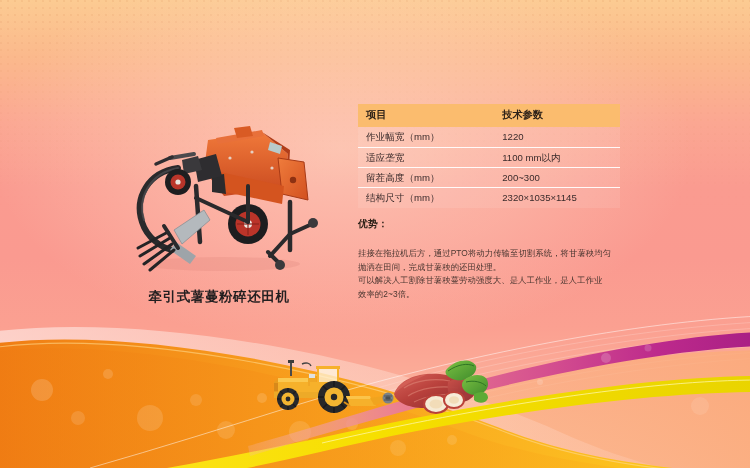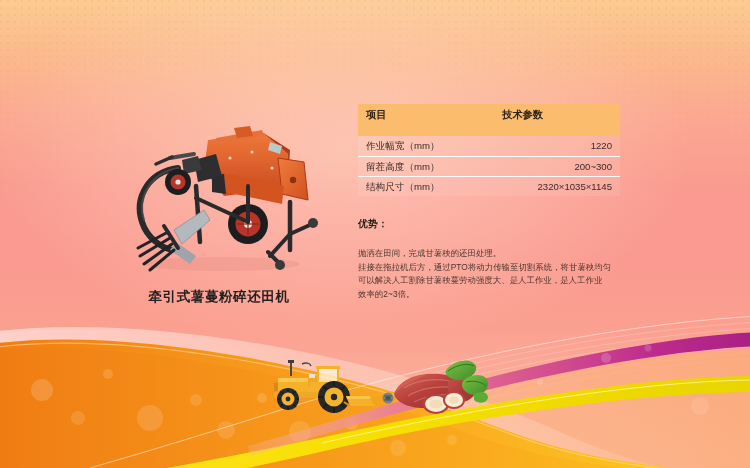--- a/index.html
+++ b/index.html
@@ -96,30 +96,30 @@
     padding: 3.8px 8px 3.8px 8px;
     line-height: 1.22;
     vertical-align: middle;
     white-space: nowrap;
   }
   .spec-table thead th {
     background: #fbbc6e;
     color: #2d2118;
     font-weight: 700;
     font-size: 10.2px;
-    padding-top: 5px; padding-bottom: 15px;
+    padding-top: 5px; padding-bottom: 6px;
   }
   .spec-table tbody tr {
     background: rgba(255,255,255,0.09);
     border-bottom: 1.2px solid rgba(255,255,255,0.92);
     margin-top: 40px;
   }
   .spec-table tbody tr:last-child { border-bottom: none; }
   .spec-table th:first-child, .spec-table td:first-child { width: 52%; }
-  .spec-table td.val { color: #3a2b2b; text-align: right; }
+  .spec-table td.val { color: #3a2b2b; }
 
   
   .adv-block {
     position: absolute;
     left: 358px; top: 218px;
     width: 272px;
   }
   .adv-title {
     font-size: 9.8px;
     font-weight: 700;
@@ -352,35 +352,39 @@
           <th>项目</th>
           <th>技术参数</th>
         </tr>
       </thead>
       <tbody>
         <tr>
           <td>作业幅宽（mm）</td>
           <td class="val">1220</td>
         </tr>
         <tr>
+          <td>适应垄宽</td>
+          <td class="val">1100 mm以内</td>
+        </tr>
+        <tr>
           <td>留茬高度（mm）</td>
           <td class="val">200~300</td>
         </tr>
         <tr>
           <td>结构尺寸（mm）</td>
           <td class="val">2320×1035×1145</td>
         </tr>
       </tbody>
     </table>
   </div>
 
   <div class="adv-block">
     <div class="adv-title">优势：</div>
+    <div class="adv-line">挂接在拖拉机后方，通过PTO将动力传输至切割系统，将甘薯秧均匀</div>
     <div class="adv-line">抛洒在田间，完成甘薯秧的还田处理。</div>
-    <div class="adv-line">挂接在拖拉机后方，通过PTO将动力传输至切割系统，将甘薯秧均匀</div>
     <div class="adv-line">可以解决人工割除甘薯秧蔓劳动强度大、是人工作业，是人工作业</div>
     <div class="adv-line">效率的2~3倍。</div>
   </div>
 
   <div class="scene">
     <svg viewBox="0 0 230 66">
       <defs>
         <linearGradient id="potG" x1="0" y1="0" x2="1" y2="1">
           <stop offset="0%" stop-color="#d8635a"></stop>
           <stop offset="45%" stop-color="#b9413c"></stop>

